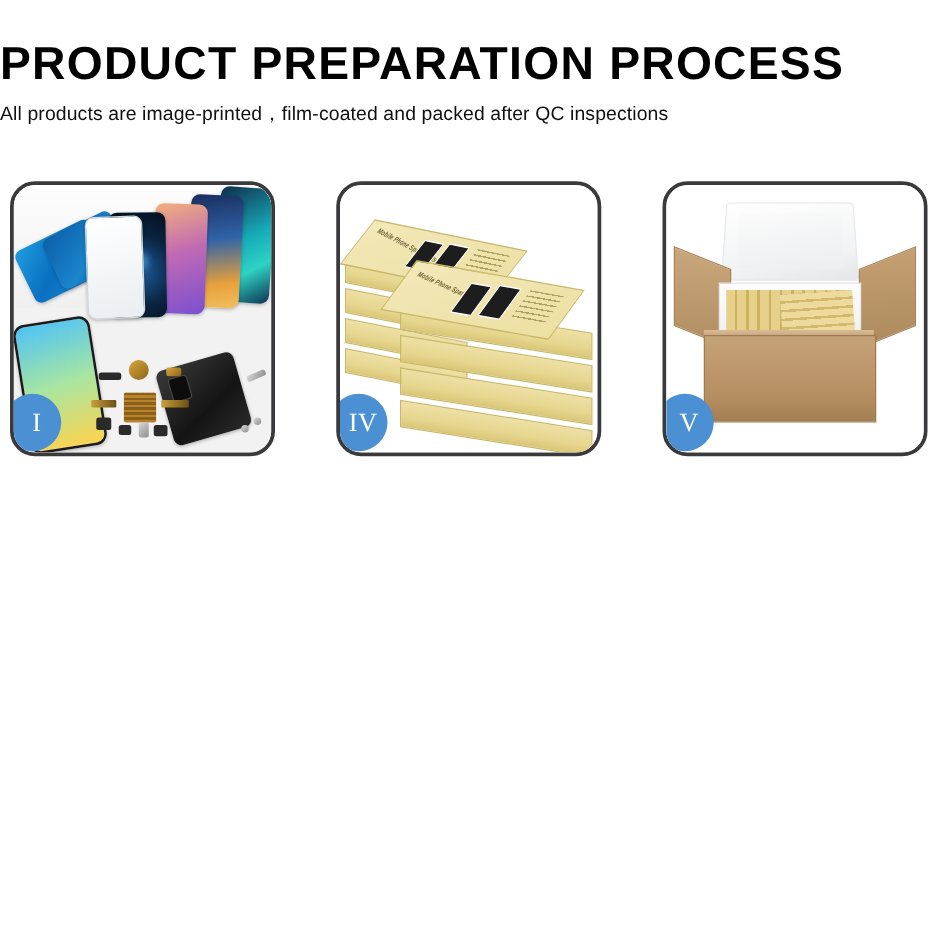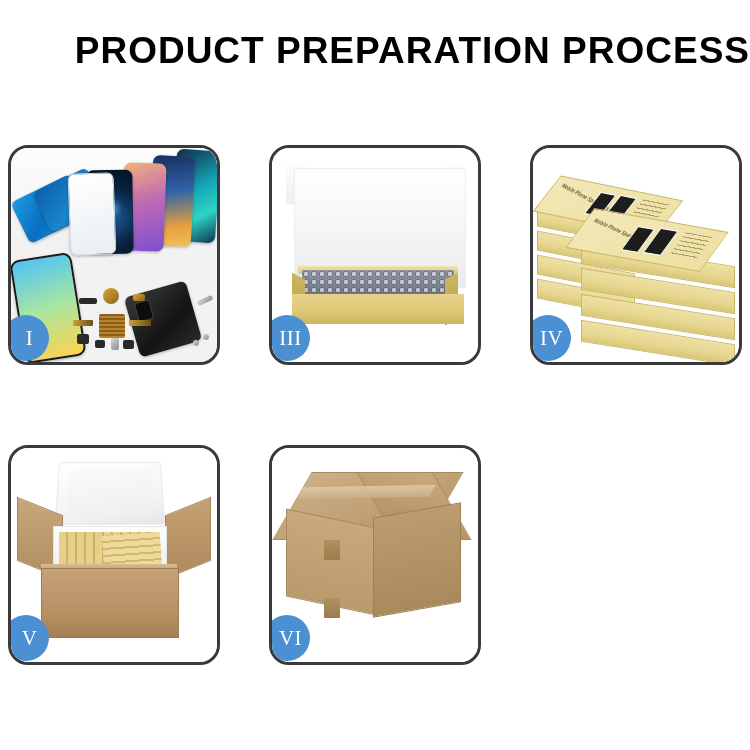--- a/index.html
+++ b/index.html
@@ -15,21 +15,21 @@
     font-family: "Liberation Sans", sans-serif;
     -webkit-font-smoothing: antialiased;
   }
 
   
   .header {
     position: absolute;
     left: 0;
     top: 0;
     width: 750px;
-    text-align: right;
+    text-align: left;
   }
   .page-title {
     margin: 0;
     padding-top: 32px;
     font-family: "Liberation Sans", sans-serif;
     font-size: 37px;
     font-weight: 700;
     letter-spacing: 1.0px;
     color: #000000;
     line-height: 1.0;
@@ -377,20 +377,21 @@
   .c6-tab {
     position:absolute; width:16px; height:20px;
     background: linear-gradient(180deg,#b0915f,#9b7d4e);
   }
 </style>
 </head>
 <body>
 
 <div class="header">
   <h1 class="page-title">PRODUCT PREPARATION PROCESS</h1>
+  <p class="page-subtitle">All products are image-printed，film-coated and packed after QC inspections</p>
 </div>
 
 <div class="steps-grid">
 
   <div class="step-panel">
     <div class="panel-stage">
       <div class="p1-bg"></div>
       <div class="p1-wash"></div>
       <div class="ph ph-blue-film"></div>
       <div class="ph ph-blue-film2"></div>
@@ -412,34 +413,20 @@
       <div class="chip silver" style="left:100px;top:190px;width:8px;height:12px;"></div>
       <div class="chip" style="left:112px;top:192px;width:11px;height:9px;"></div>
       <div class="chip silver" style="left:186px;top:150px;width:16px;height:5px;transform:rotate(-24deg);"></div>
       <div class="chip silver" style="left:192px;top:186px;width:6px;height:6px;border-radius:50%;"></div>
       <div class="chip silver" style="left:182px;top:192px;width:6px;height:6px;border-radius:50%;"></div>
     </div>
     <div class="step-badge">I</div>
   </div>
 
 
-  <div class="step-panel">
-    <div class="panel-stage">
-      <div class="p3-bg"></div>
-      <div class="box3-lidflap-l"></div>
-      <div class="box3-lidflap-r"></div>
-      <div class="box3-foamback"></div>
-      <div class="box3-inner-rim"></div>
-      <div class="box3-bubble"></div>
-      <div class="box3-left"></div>
-      <div class="box3-right"></div>
-      <div class="box3-front"></div>
-    </div>
-    <div class="step-badge">III</div>
-  </div>
 
   <div class="step-panel">
     <div class="panel-stage">
       <div class="p4-bg"></div>
 
       <div class="stack-box" style="left:4px;top:68px;width:96px;height:18px;transform:skewY(11deg);"></div>
       <div class="stack-box" style="left:4px;top:92px;width:96px;height:18px;transform:skewY(11deg);"></div>
       <div class="stack-box" style="left:4px;top:116px;width:96px;height:18px;transform:skewY(11deg);"></div>
       <div class="stack-box" style="left:4px;top:140px;width:96px;height:18px;transform:skewY(11deg);"></div>
 
@@ -475,27 +462,14 @@
       <div class="v-flap-r"></div>
       <div class="v-foaminner"></div>
       <div class="v-goldrow"></div>
       <div class="v-goldrow2"></div>
       <div class="v-carton-rim"></div>
       <div class="v-carton-front"></div>
     </div>
     <div class="step-badge">V</div>
   </div>
 
-  <div class="step-panel">
-    <div class="panel-stage">
-      <div class="p6-bg"></div>
-      <div class="c6-top"></div>
-      <div class="c6-topR"></div>
-      <div class="c6-tape"></div>
-      <div class="c6-left c6-skew-l"></div>
-      <div class="c6-right c6-skew-r"></div>
-      <div class="c6-tab" style="left:52px;top:92px;"></div>
-      <div class="c6-tab" style="left:52px;top:150px;"></div>
-    </div>
-    <div class="step-badge">VI</div>
-  </div>
 
 </div>
 
 </body></html>

